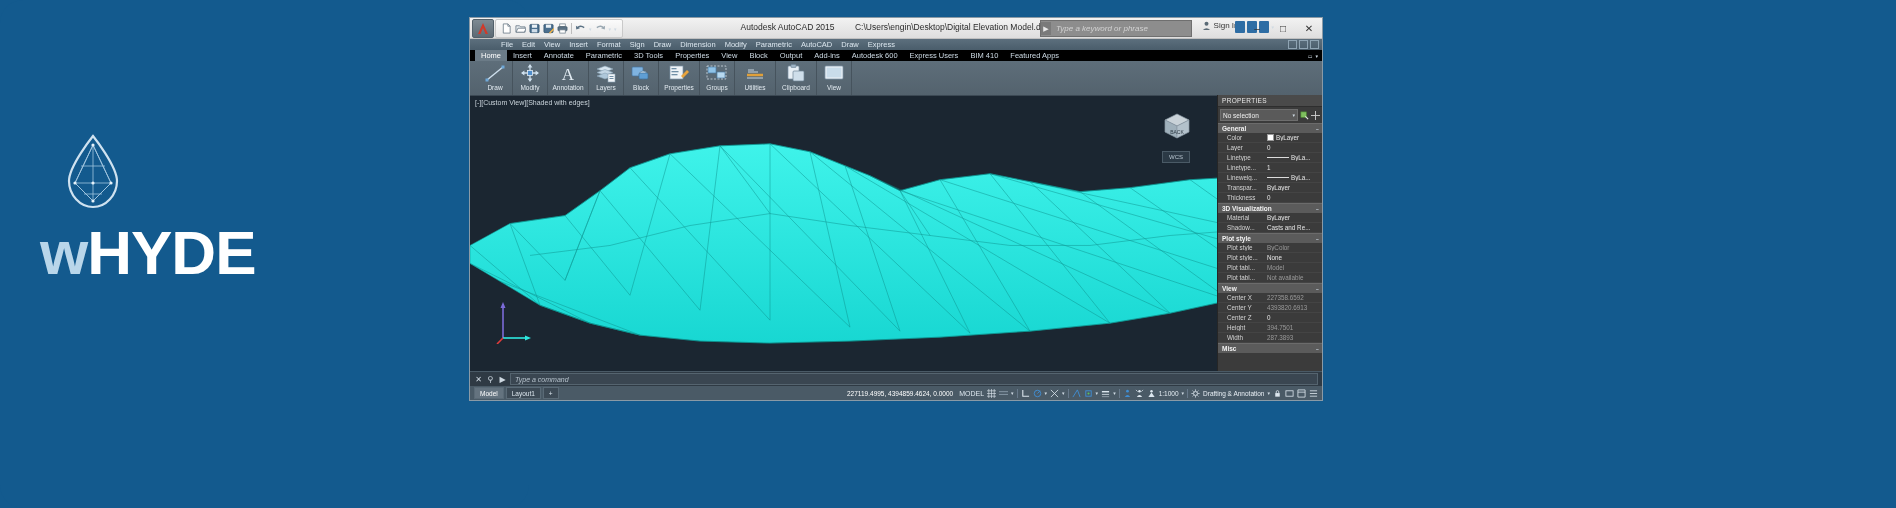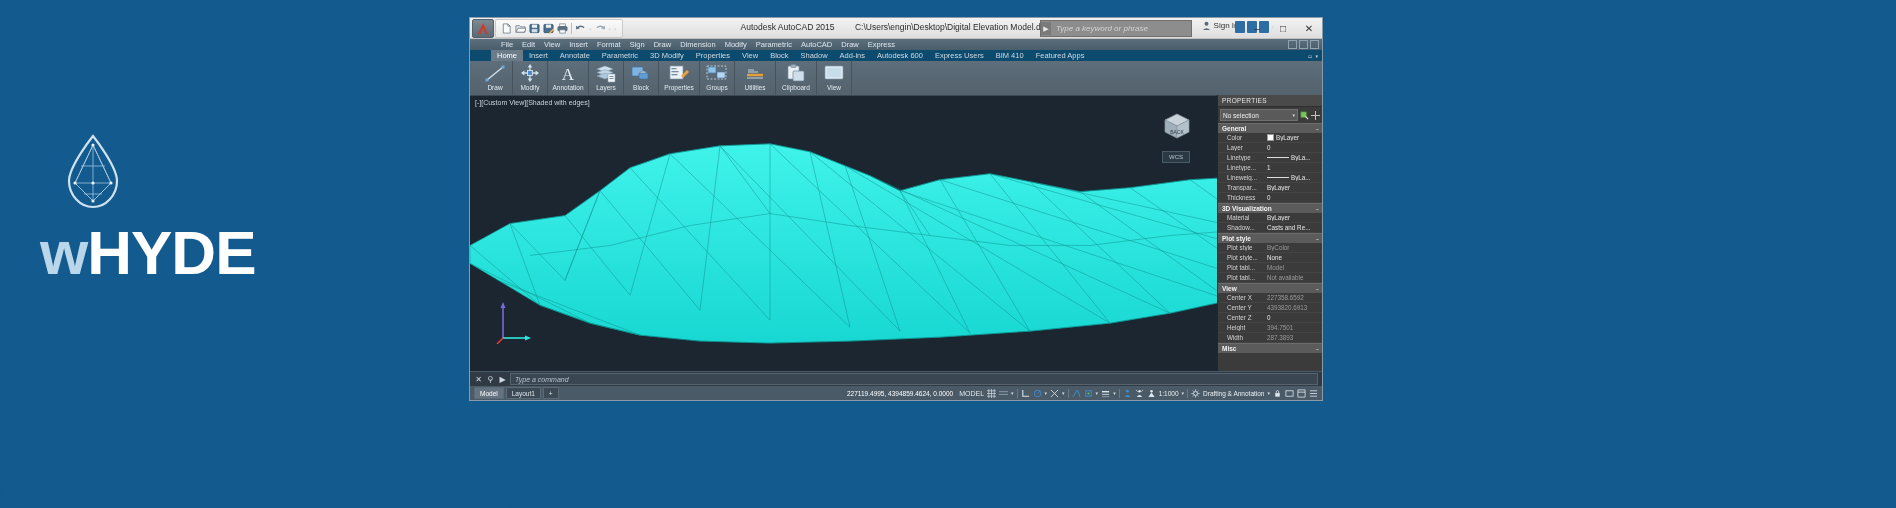--- a/index.html
+++ b/index.html
@@ -92,22 +92,22 @@
     font-size:7.5px;color:#dbe6ee;
   }
   #menubar .mi{white-space:nowrap;}
   #menu-right{
     margin-left:auto;display:flex;gap:2px;padding-right:3px;align-items:center;
   }
   .mini-sq{width:7px;height:7px;border:1px solid #8fa4b3;}
 
   
   #ribbontabs{
-    height:11px;background:#0c4a6e;
-    display:flex;align-items:stretch;padding-left:21px;
+    height:11px;background:#000000;
+    display:flex;align-items:stretch;padding-left:5px;
     font-size:7.5px;color:#cddae4;
   }
   #ribbontabs .rt{padding:0 6px;display:flex;align-items:center;white-space:nowrap;}
   #ribbontabs .rt.active{background:#6b7b87;color:#ffffff;}
   #rt-right{margin-left:auto;display:flex;align-items:center;gap:3px;padding-right:4px;}
 
   
   #ribbon{
     height:35px;background:linear-gradient(#5e6e7a,#53626d);
     display:flex;align-items:flex-start;padding-left:8px;
@@ -329,25 +329,25 @@
         <span class="mini-sq"></span>
         <span class="mini-sq"></span>
       </div>
     </div>
 
   <div id="ribbontabs">
     <div class="rt active">Home</div>
       <div class="rt">Insert</div>
       <div class="rt">Annotate</div>
       <div class="rt">Parametric</div>
-      <div class="rt">3D Modify</div>
+      <div class="rt">3D Tools</div>
       <div class="rt">Properties</div>
       <div class="rt">View</div>
       <div class="rt">Block</div>
-      <div class="rt">Shadow</div>
+      <div class="rt">Output</div>
       <div class="rt">Add-ins</div>
       <div class="rt">Autodesk 600</div>
       <div class="rt">Express Users</div>
       <div class="rt">BIM 410</div>
       <div class="rt">Featured Apps</div>
       <div id="rt-right">
       <span class="caret">▭</span>
       <span class="caret">▾</span>
     </div>
   </div>

